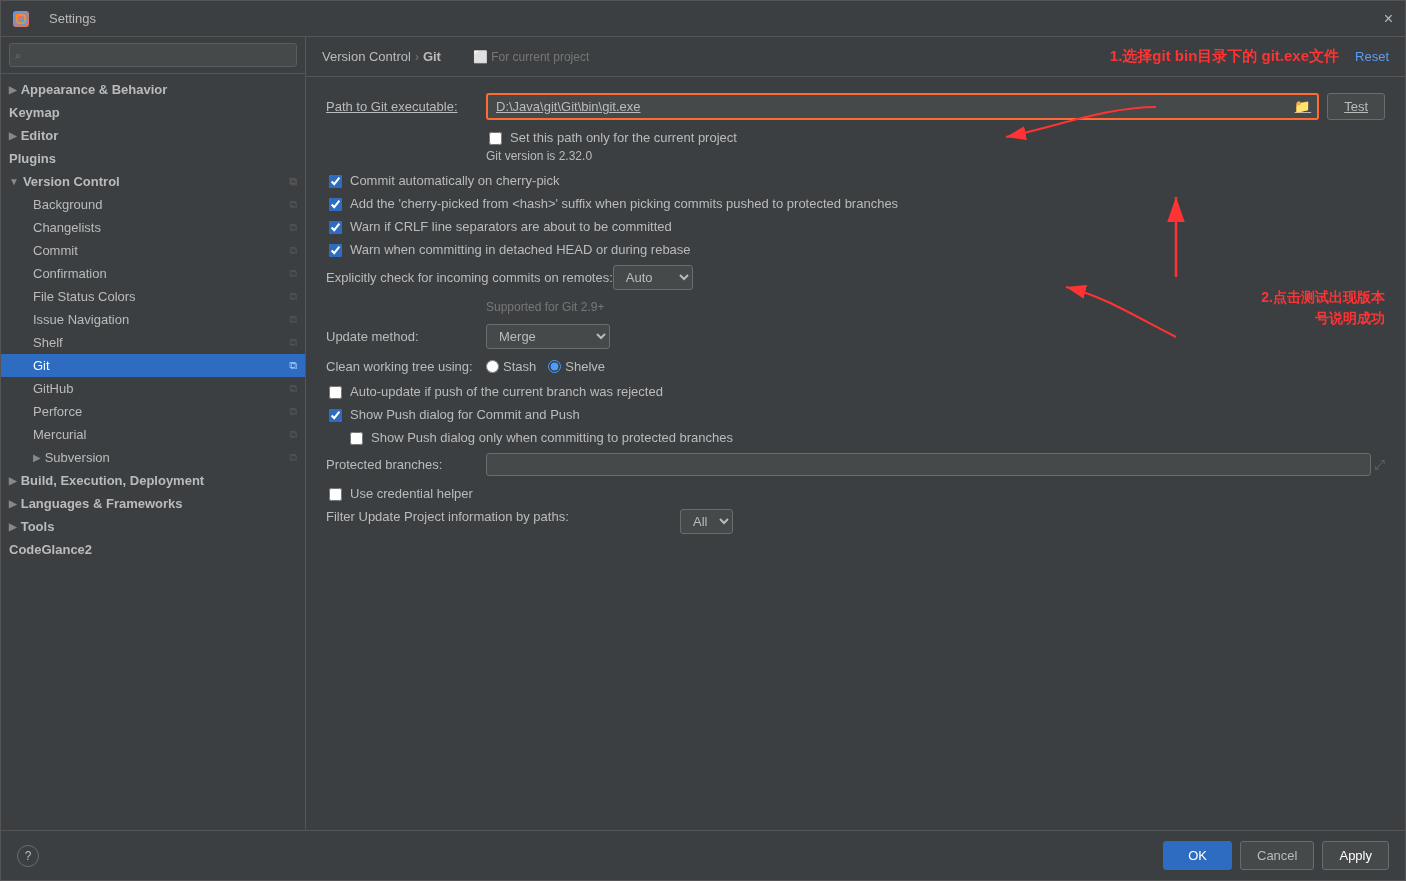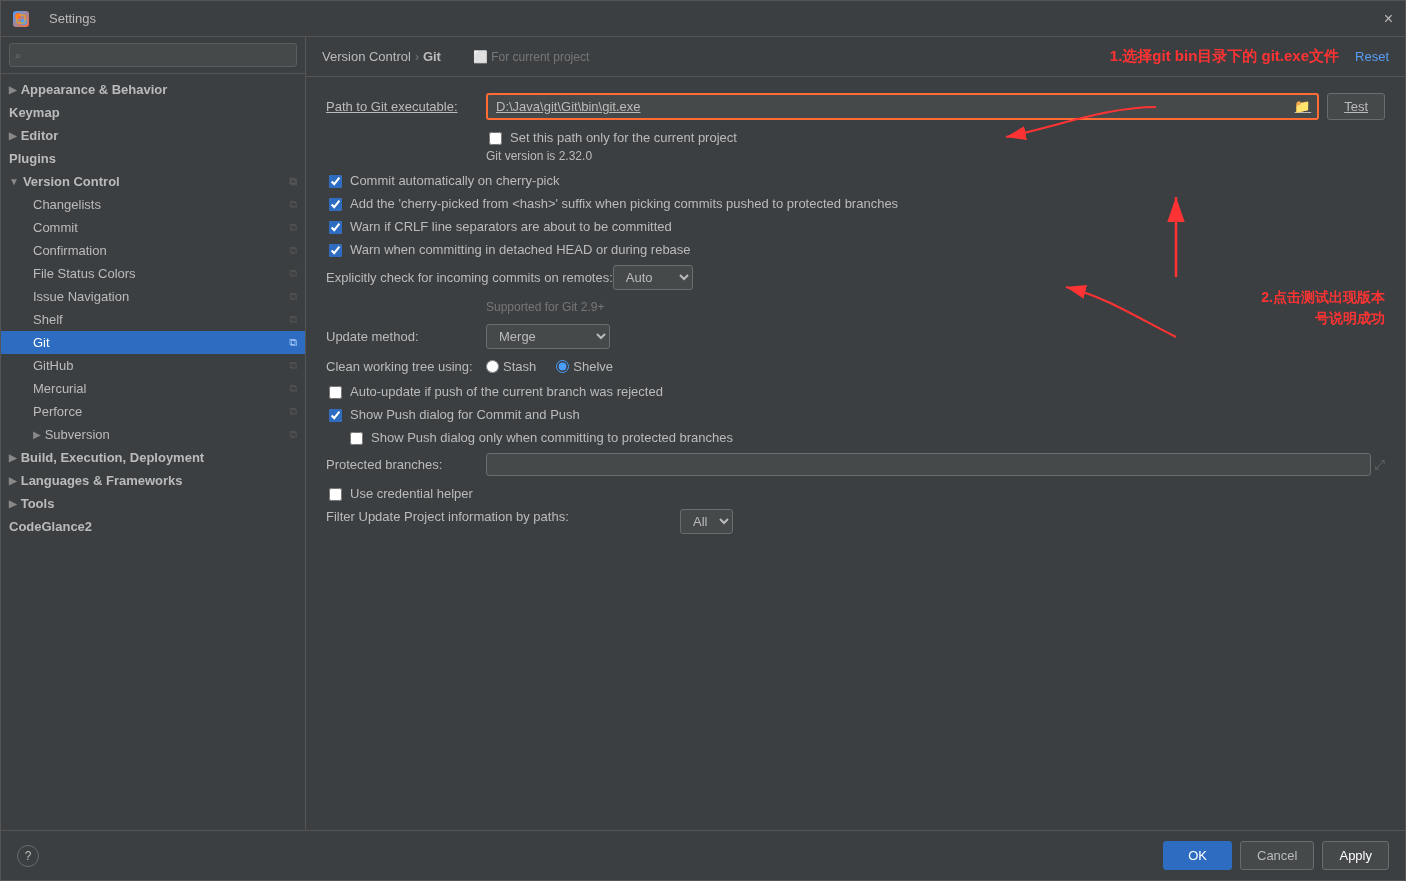--- a/index.html
+++ b/index.html
@@ -329,21 +329,21 @@
     }
 
     .clean-label {
       color: #bbbbbb;
       min-width: 160px;
     }
 
     .radio-group {
       display: flex;
       align-items: center;
-      gap: 20px;
+      gap: 12px;
     }
 
     .radio-item {
       display: flex;
       align-items: center;
       gap: 4px;
     }
 
     .radio-item input[type="radio"] {
       accent-color: #2d6cc0;
@@ -499,20 +499,24 @@
         <div class="nav-item parent">
           <span>Plugins</span>
         </div>
 
         <div class="nav-item parent">
           <span class="expand-arrow">▼</span>
           <span>Version Control</span>
           <span class="nav-copy-icon">⧉</span>
         </div>
 
+        <div class="nav-item child">
+          <span>Background</span>
+          <span class="nav-copy-icon">⧉</span>
+        </div>
 
         <div class="nav-item child">
           <span>Changelists</span>
           <span class="nav-copy-icon">⧉</span>
         </div>
 
         <div class="nav-item child">
           <span>Commit</span>
           <span class="nav-copy-icon">⧉</span>
         </div>
@@ -541,26 +545,26 @@
           <span>Git</span>
           <span class="nav-copy-icon">⧉</span>
         </div>
 
         <div class="nav-item child">
           <span>GitHub</span>
           <span class="nav-copy-icon">⧉</span>
         </div>
 
         <div class="nav-item child">
+          <span>Perforce</span>
+          <span class="nav-copy-icon">⧉</span>
+        </div>
+
+        <div class="nav-item child">
           <span>Mercurial</span>
-          <span class="nav-copy-icon">⧉</span>
-        </div>
-
-        <div class="nav-item child">
-          <span>Perforce</span>
           <span class="nav-copy-icon">⧉</span>
         </div>
 
         <div class="nav-item child">
           <span class="expand-arrow">▶</span>
           <span>Subversion</span>
           <span class="nav-copy-icon">⧉</span>
         </div>
 
         <div class="nav-item parent">

